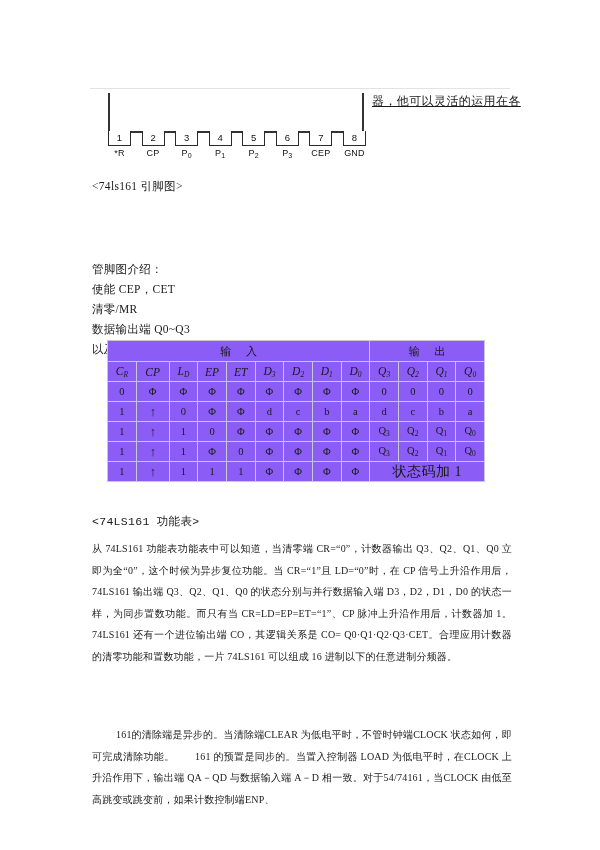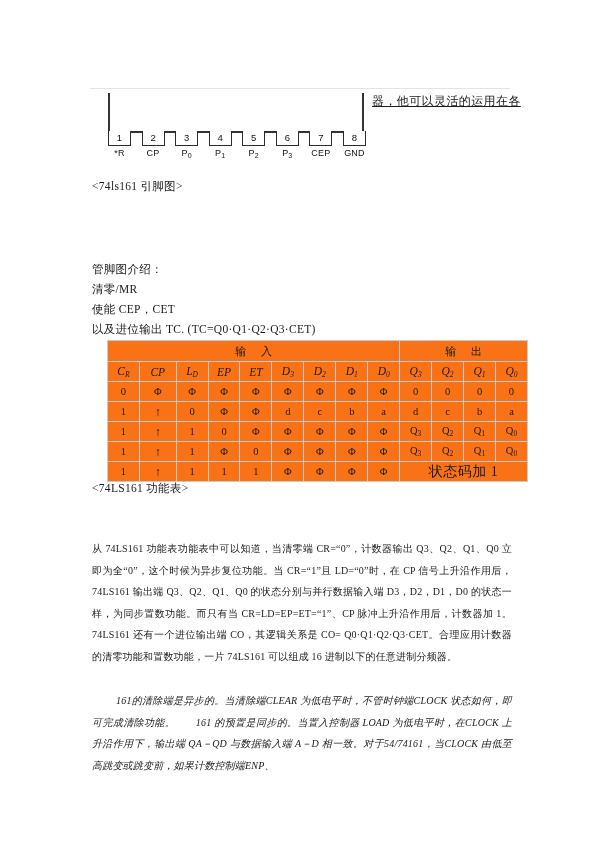--- a/index.html
+++ b/index.html
@@ -128,25 +128,25 @@
     text-align: justify;
     letter-spacing: 0.2px;
   }
   .para .indent { display: inline-block; width: 24px; }
 
   
   .fn-table {
     position: absolute;
     left: 107px;
     top: 340px;
-    width: 421px;
+    width: 378px;
     border-collapse: collapse;
     font-size: 10.5px;
     color: #1a1a1a;
-    background: #f97316;
+    background: #8b5cf6;
   }
   .fn-table td, .fn-table th {
     border: 1px solid #c9c9c9;
     text-align: center;
     vertical-align: middle;
     height: 19px;
     padding: 0;
     font-weight: normal;
   }
   .fn-table .grp {
@@ -224,22 +224,23 @@
   </div>
 
   <div class="side-text">
     <div>器，他可以灵活的运用在各</div>
   </div>
 
   <div class="txt caption" style="left:92px; top:176px;">&lt;74ls161 引脚图&gt;</div>
 
   <div class="txt list-block" style="left:92px; top:215px;margin-top:44px;">
     <div class="line">管脚图介绍：</div>
+    <div class="line">使能 CEP，CET</div>
     <div class="line">清零/MR</div>
-    <div class="line">使能 CEP，CET</div>
+    <div class="line">数据输出端 Q0~Q3</div>
     <div class="line">以及进位输出 TC. (TC=Q0·Q1·Q2·Q3·CET)</div>
   </div>
 
   <table class="fn-table">
     <tbody>
       <tr>
         <td class="grp" colspan="9">输 入</td>
         <td class="grp" colspan="4">输 出</td>
       </tr>
       <tr>
@@ -330,19 +331,19 @@
         <td class="cell">1</td>
         <td class="cell">Φ</td>
         <td class="cell">Φ</td>
         <td class="cell">Φ</td>
         <td class="cell">Φ</td>
         <td class="cell wide" colspan="4">状态码加 1</td>
       </tr>
     </tbody>
   </table>
 
-  <div class="txt caption" style="left:92px; top:478px;">&lt;74LS161 功能表&gt;</div>
+  <div class="txt caption" style="left:92px; top:512px;font-family:Liberation Mono, monospace;">&lt;74LS161 功能表&gt;</div>
 
   <div class="para" style="top:538px;">从 74LS161 功能表功能表中可以知道，当清零端 CR=“0”，计数器输出 Q3、Q2、Q1、Q0 立即为全“0”，这个时候为异步复位功能。当 CR=“1”且 LD=“0”时，在 CP 信号上升沿作用后，74LS161 输出端 Q3、Q2、Q1、Q0 的状态分别与并行数据输入端 D3，D2，D1，D0 的状态一样，为同步置数功能。而只有当 CR=LD=EP=ET=“1”、CP 脉冲上升沿作用后，计数器加 1。74LS161 还有一个进位输出端 CO，其逻辑关系是 CO= Q0·Q1·Q2·Q3·CET。合理应用计数器的清零功能和置数功能，一片 74LS161 可以组成 16 进制以下的任意进制分频器。</div>
 
-  <div class="para" style="top:690px;font-style:italic;"><span class="indent"></span><span>161的清除端是异步的。当清除端CLEAR 为低电平时，不管时钟端CLOCK 状态如何，即可完成清除功能。　　161 的预置是同步的。当置入控制器 LOAD 为低电平时，在CLOCK 上升沿作用下，输出端 QA－QD 与数据输入端 A－D 相一致。对于54/74161，当CLOCK 由低至高跳变或跳变前，如果计数控制端ENP、</span></div>
+  <div class="para" style="top:724px;"><span class="indent"></span><span>161的清除端是异步的。当清除端CLEAR 为低电平时，不管时钟端CLOCK 状态如何，即可完成清除功能。　　161 的预置是同步的。当置入控制器 LOAD 为低电平时，在CLOCK 上升沿作用下，输出端 QA－QD 与数据输入端 A－D 相一致。对于54/74161，当CLOCK 由低至高跳变或跳变前，如果计数控制端ENP、</span></div>
 
 </div>
 
 </body></html>

